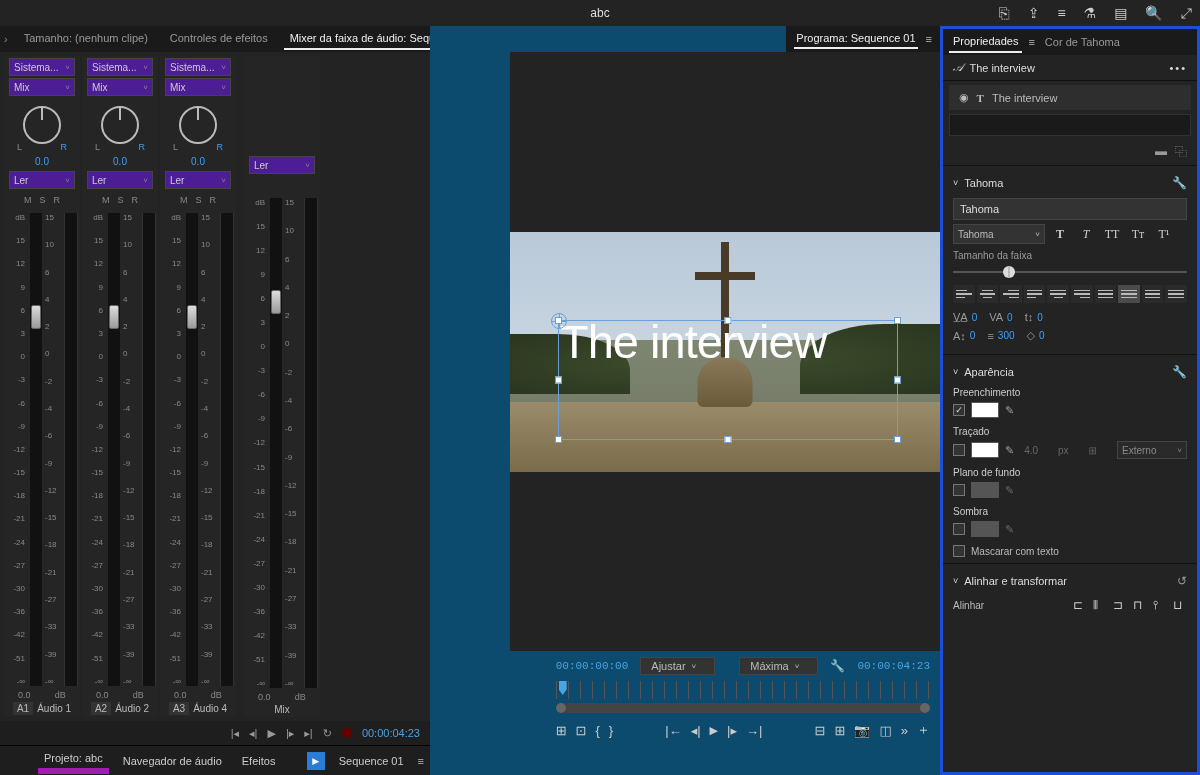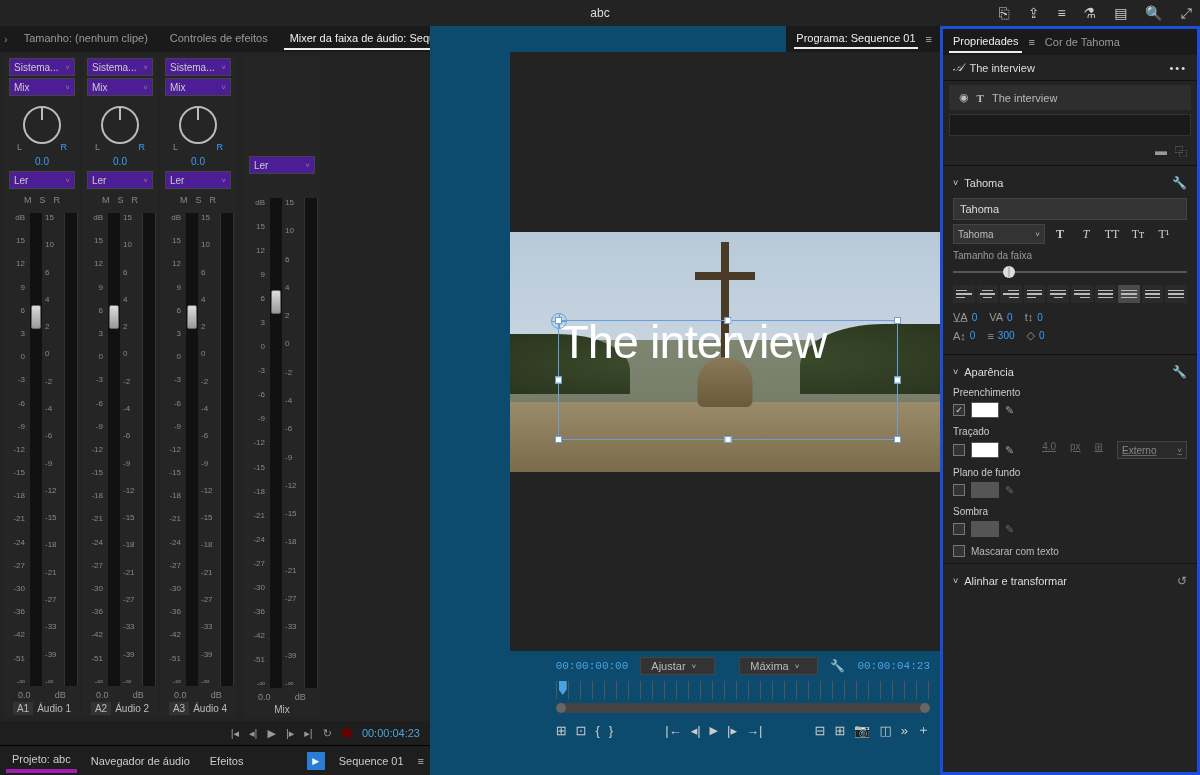--- a/index.html
+++ b/index.html
@@ -77,21 +77,21 @@
 .scrollbar .thumb{ position:absolute; left:0; width:100%; height:100%; background:#444; border-radius:5px;}
 .scrollbar .thumb::before,.scrollbar .thumb::after{content:'';position:absolute;width:10px;height:10px;background:#666;border-radius:50%;top:0;}
 .scrollbar .thumb::before{left:0;} .scrollbar .thumb::after{right:0;}
 .btn-row{ display:flex; align-items:center; gap:9px; color:#ccc; font-size:13px;}
 .btn-row span{cursor:pointer;} .btn-row .spacer{flex:1;}
 .btn-row .play{ font-size:11px;}
 
 
 .bottom{ height:30px; background:#1e1e1e; display:flex; align-items:center; padding:0 6px; gap:8px; font-size:11px; border-top:1px solid #000;}
 .bottom .tab{ color:#ccc; padding:4px 6px;}
-.bottom .tab.active{ border-bottom:4px solid #a21caf;}
+.bottom .tab.active{ border-bottom:6px solid #a21caf;margin-left:32px;}
 .bottom .playbtn{ width:18px; height:18px; background:#2a7dd4; display:flex; align-items:center; justify-content:center; color:#fff; font-size:9px;}
 
 
 .r-tabs{ display:flex; height:26px; align-items:center; padding:0 6px; gap:6px; font-size:11px; background:#1a1a1a;}
 .r-tabs .tab{ padding:4px 4px; color:#999;}
 .r-tabs .tab.active{ color:#eee; border-bottom:2px solid #eee;}
 .r-content{ flex:1; overflow-y:auto; padding:0;}
 .r-header{ display:flex; align-items:center; padding:6px 10px; gap:6px; font-size:11px; color:#ddd; border-bottom:1px solid #111;}
 .r-header .dots{ margin-left:auto; letter-spacing:2px;}
 .layer-row{ display:flex; align-items:center; gap:8px; padding:6px 10px; background:#2e2e2e; margin:4px 6px; font-size:11px;}
@@ -120,21 +120,21 @@
 .metric{ display:flex; align-items:center; gap:4px; font-size:10px; color:#3a9eff;}
 .metric .ico{ color:#999; font-size:11px;}
 .appear-row{ margin-bottom:8px;}
 .appear-label{ font-size:10px; color:#ccc; margin-bottom:4px;}
 .appear-ctrl{ display:flex; align-items:center; gap:6px;}
 .chk{ width:12px; height:12px; border:1px solid #777; background:#333; display:flex; align-items:center; justify-content:center; font-size:9px; color:#ddd;}
 .chk.on::after{content:'✓';}
 .swatch{ width:28px; height:16px; border:1px solid #555;}
 .eyedrop{ color:#999; font-size:11px;}
 .dim{ color:#666;}
-.stroke-extras{ display:flex; align-items:flex-start; gap:14px; margin-left:auto; font-size:10px;text-decoration:underline;}
+.stroke-extras{ display:flex; align-items:center; gap:20px; margin-left:auto; font-size:10px;}
 .stroke-sel{ width:70px; height:18px; background:#2a2a2a; border:1px solid #444; display:flex; align-items:center; padding:0 4px; justify-content:space-between; color:#888;}
 .align-tools{ display:flex; gap:6px; padding:4px 10px; align-items:center;}
 .align-tools .label{ font-size:10px; color:#bbb; flex:1;}
 .align-tools span.i{ width:14px; height:14px; color:#ccc; font-size:12px; cursor:pointer;}
 .reset{ margin-left:auto; color:#999;}
 </style>
 </head>
 <body>
 
 <div class="topbar">
@@ -754,16 +754,25 @@
           </div>
         </div>
       </div>
 
       <div class="section">
         <div class="sec-head">
           <span class="chev">˅</span>
           <span>Alinhar e transformar</span>
           <span class="tool reset">↺</span>
         </div>
+        <div class="align-tools">
+          <span class="label">Alinhar</span>
+          <span class="i">⊏</span>
+          <span class="i">⫴</span>
+          <span class="i">⊐</span>
+          <span class="i">⊓</span>
+          <span class="i">⫯</span>
+          <span class="i">⊔</span>
+        </div>
       </div>
     </div>
   </div>
 </div>
 
 </body></html>

